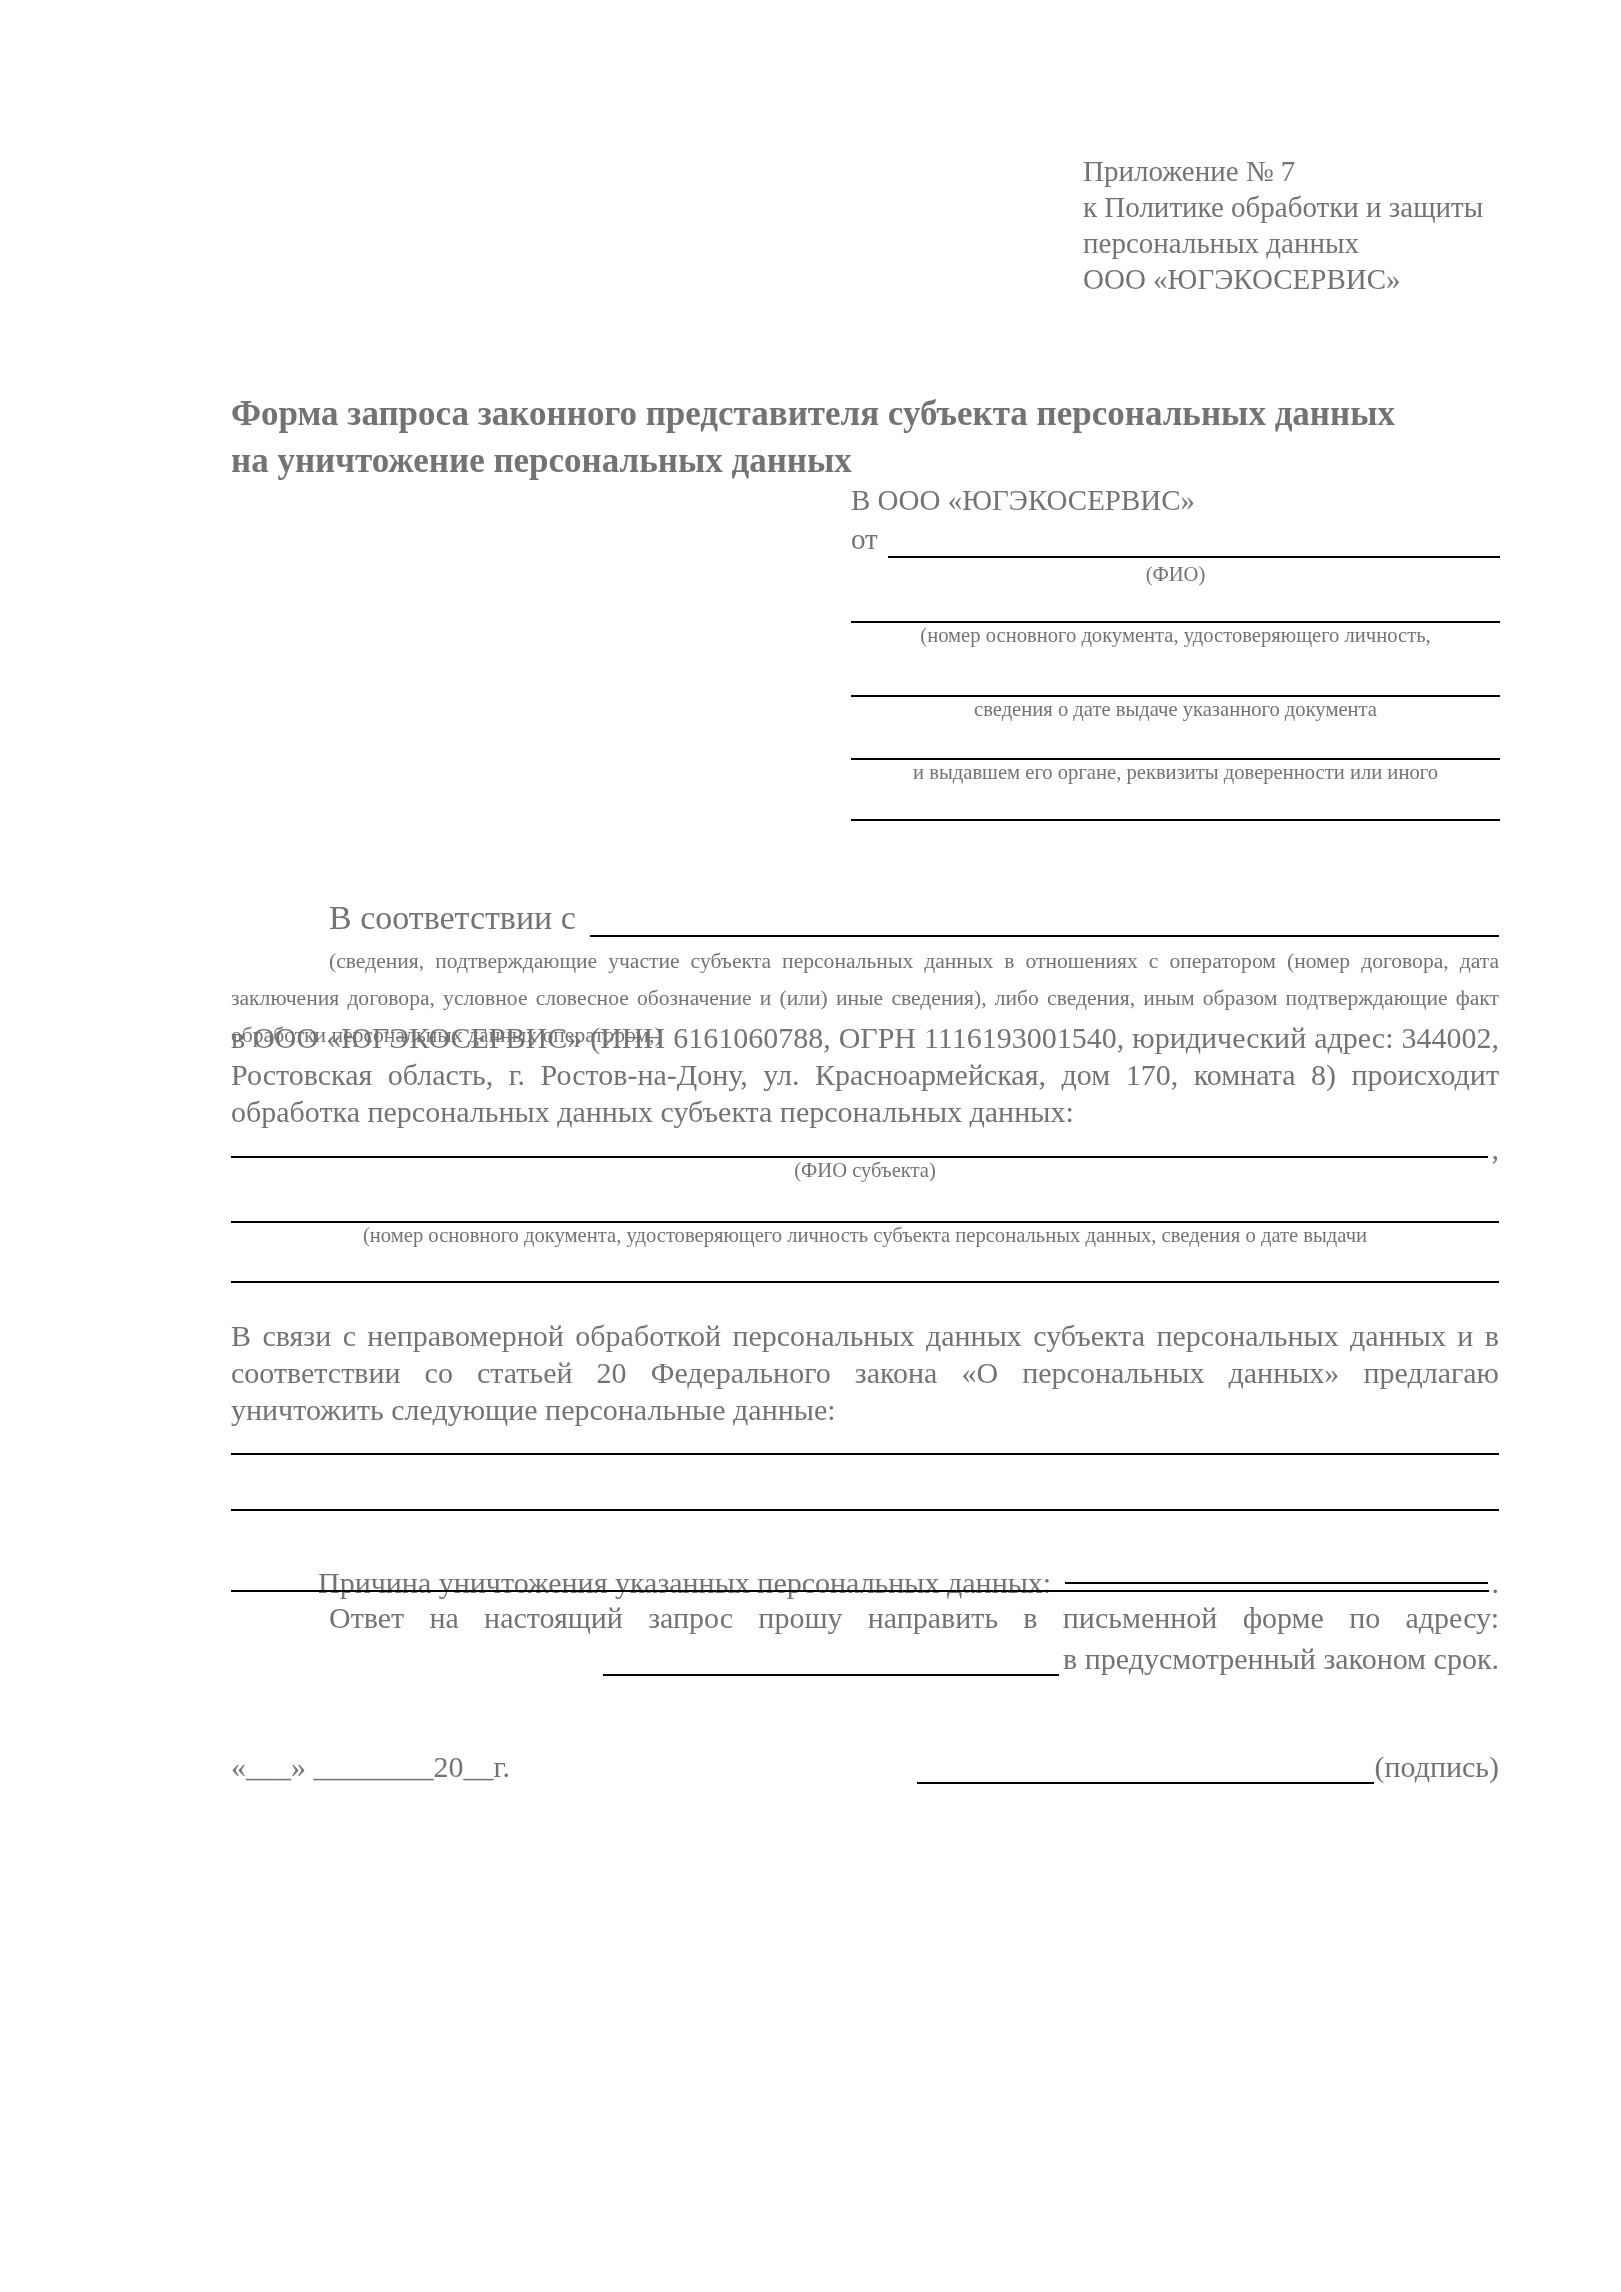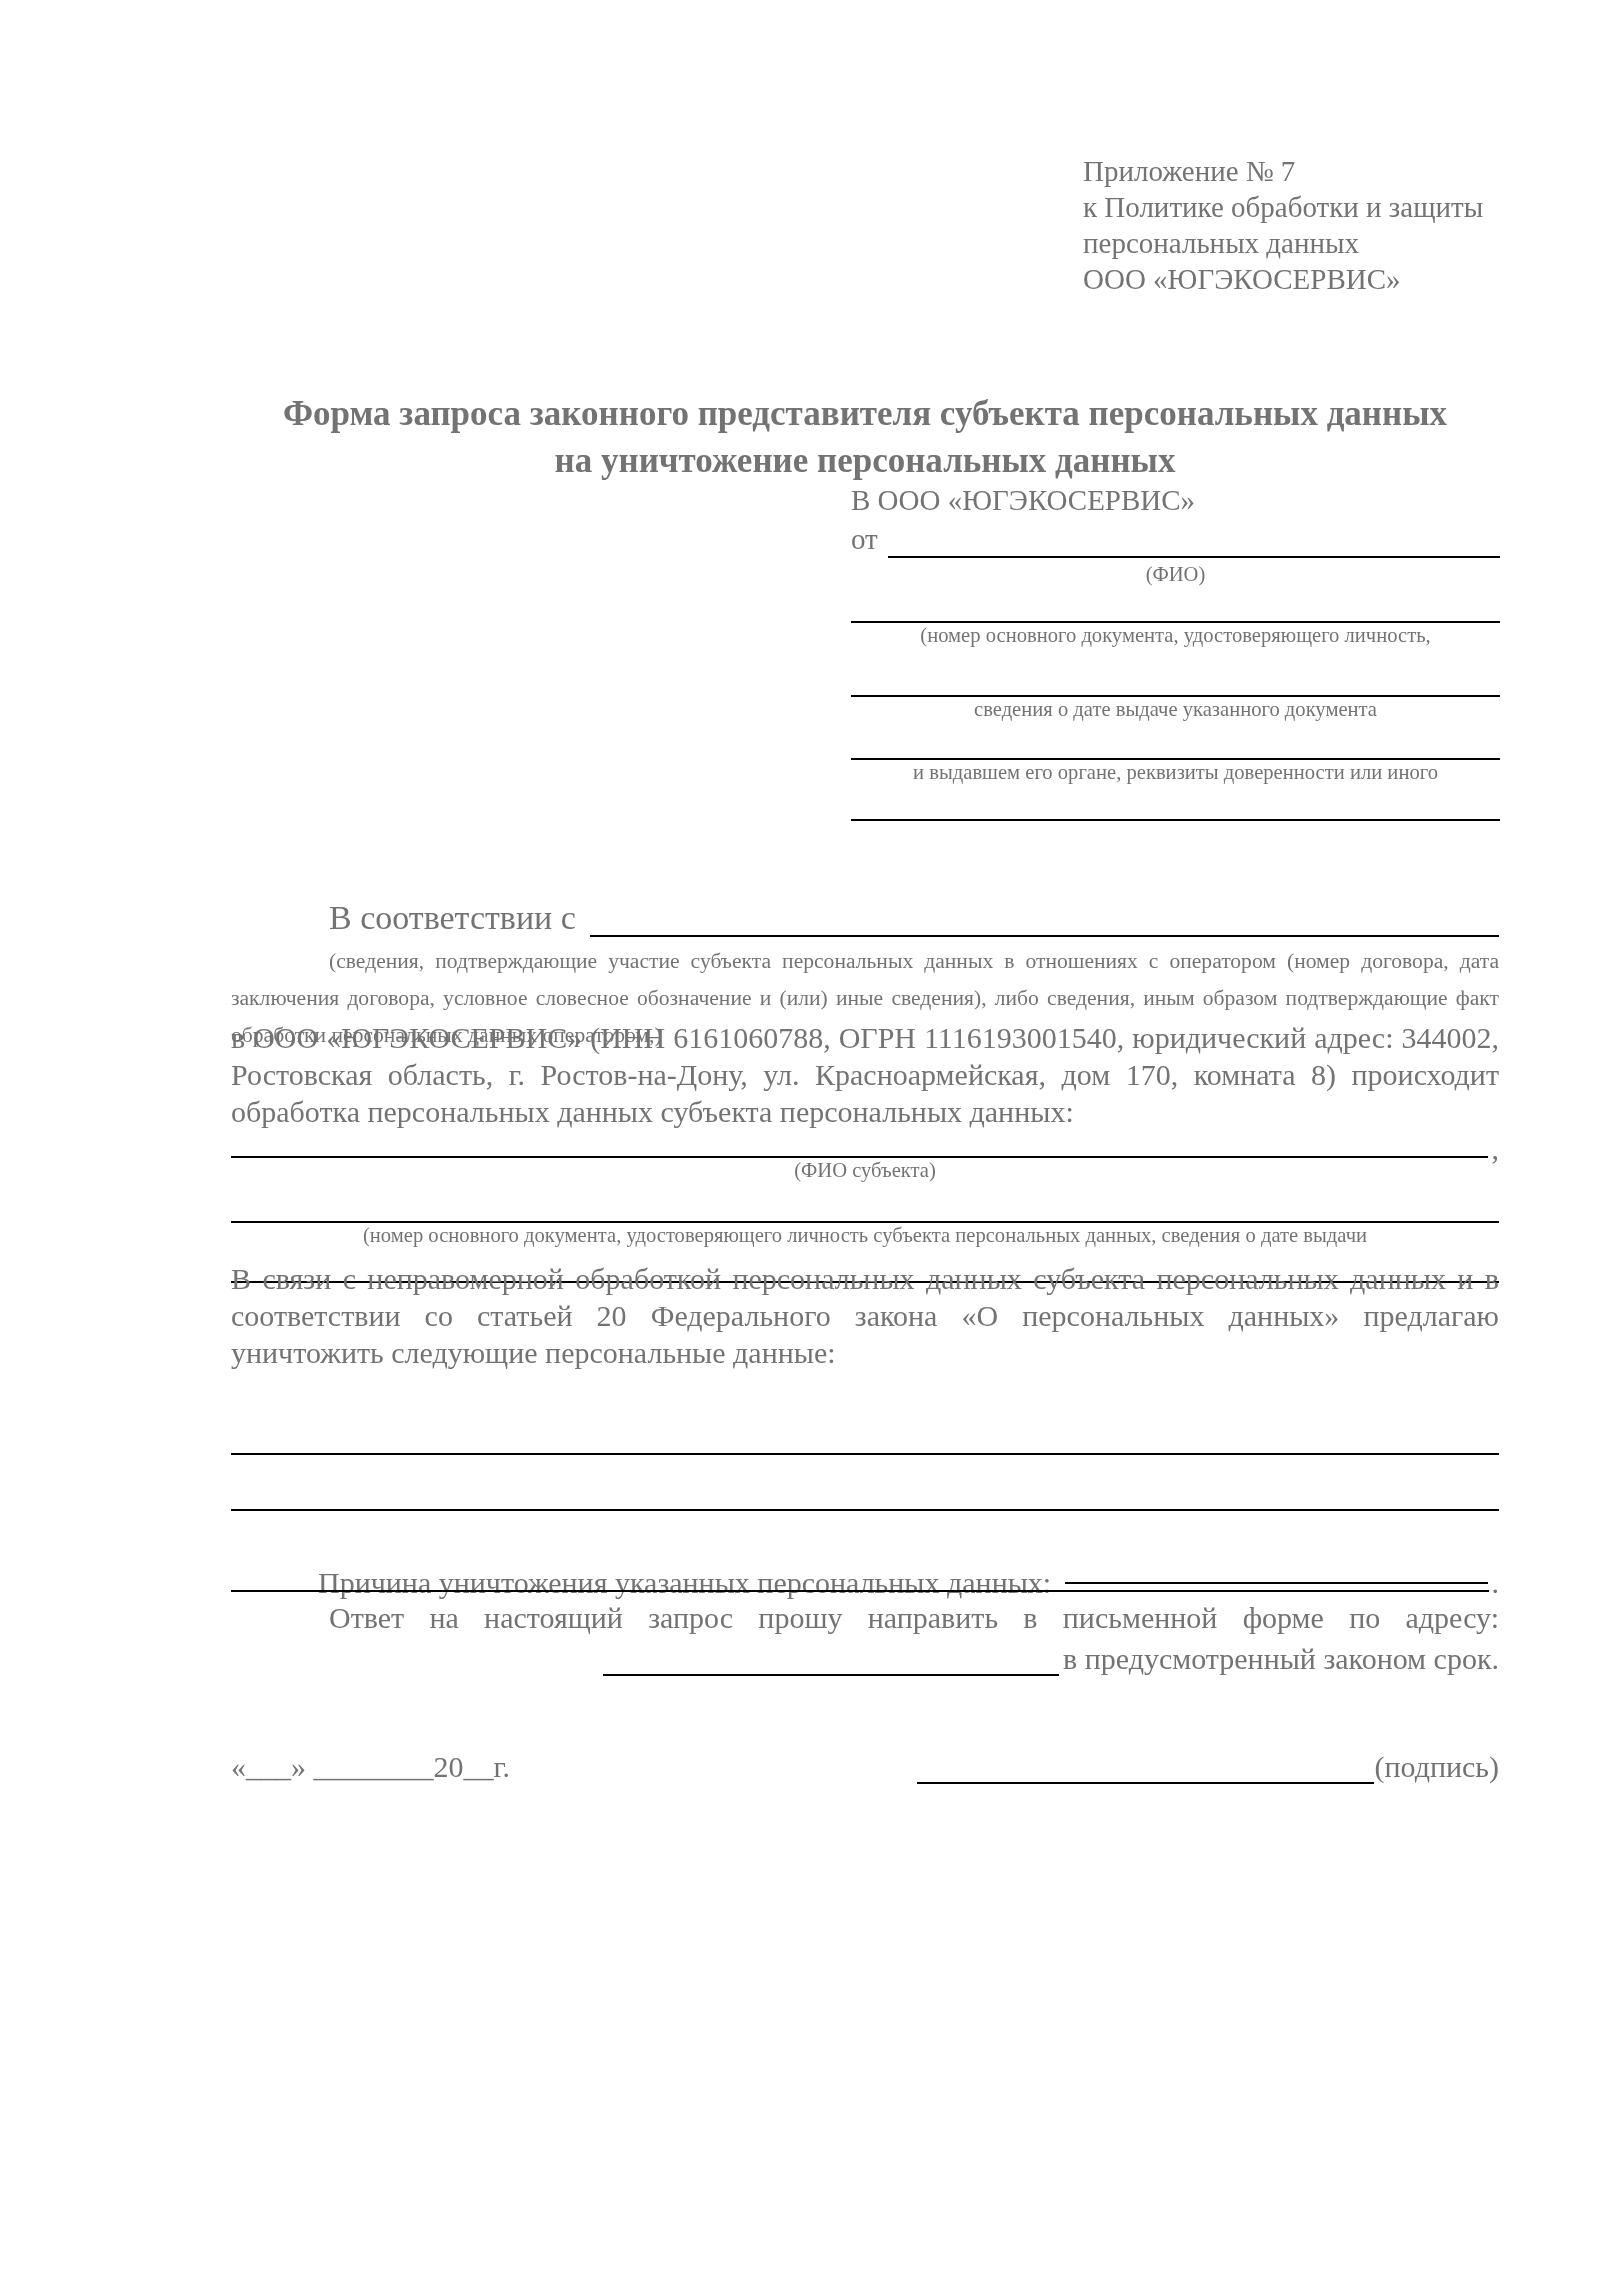--- a/index.html
+++ b/index.html
@@ -21,21 +21,21 @@
   
   .annex {
     left: 1083px; top: 153px;
     font-size: 29px; line-height: 36px;
     white-space: nowrap;
   }
 
   
   .title {
     left: 231px; top: 390px; width: 1268px;
-    text-align: center; font-weight: bold;
+    text-align: left; font-weight: bold;
     font-size: 35px; line-height: 47px;
   }
 
   
   .addressee {
     left: 851px; top: 482px; width: 649px;
     font-size: 29px; line-height: 37px;
   }
   .from-row { display: flex; align-items: flex-end; height: 39px; }
   .from-row .lbl { padding-right: 9.8px; }
@@ -61,21 +61,21 @@
     font-size: 21.6px; line-height: 37px;
     text-align: justify; text-indent: 98px;
   }
 
   .par {
     left: 231px; width: 1268px;
     font-size: 30px; line-height: 37px;
     text-align: justify;
   }
   .par-operator { top: 1019px; }
-  .par-request  { top: 1260px; }
+  .par-request  { top: 1317px; }
 
   
   .subject { left: 231px; top: 1131px; width: 1268px; font-size: 30px; }
   .subj-row { display: flex; align-items: flex-end; height: 27.4px; }
   .subj-row .blank { flex: 1 1 auto; }
   .subj-row .suffix { padding-left: 3.9px; line-height: 19.6px; }
 
   .wide-line { left: 231px; width: 1268px; height: 0; border-bottom: 2.9px solid #000; }
 
   .reason {

